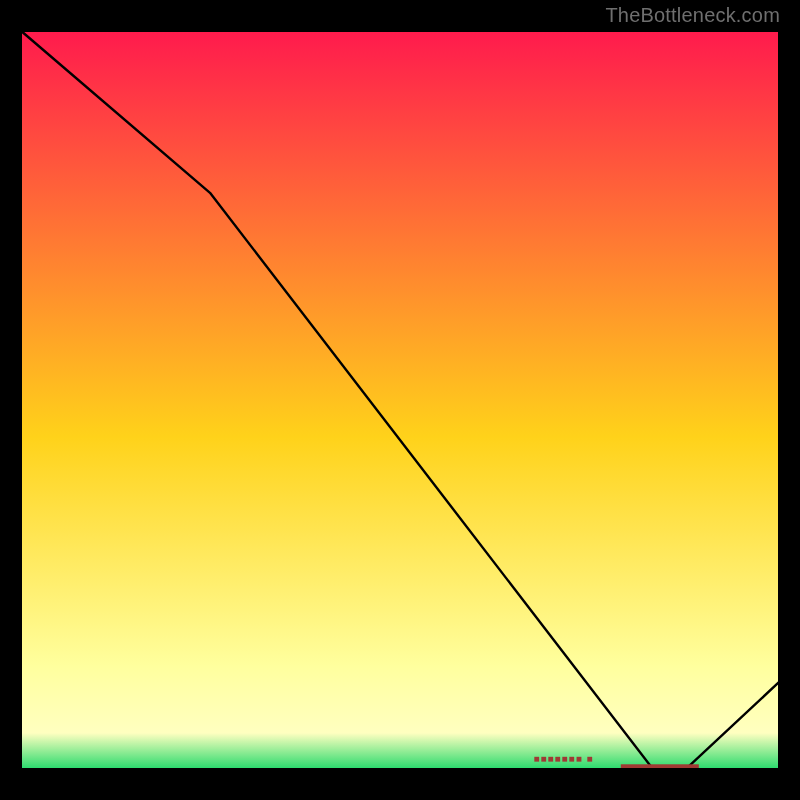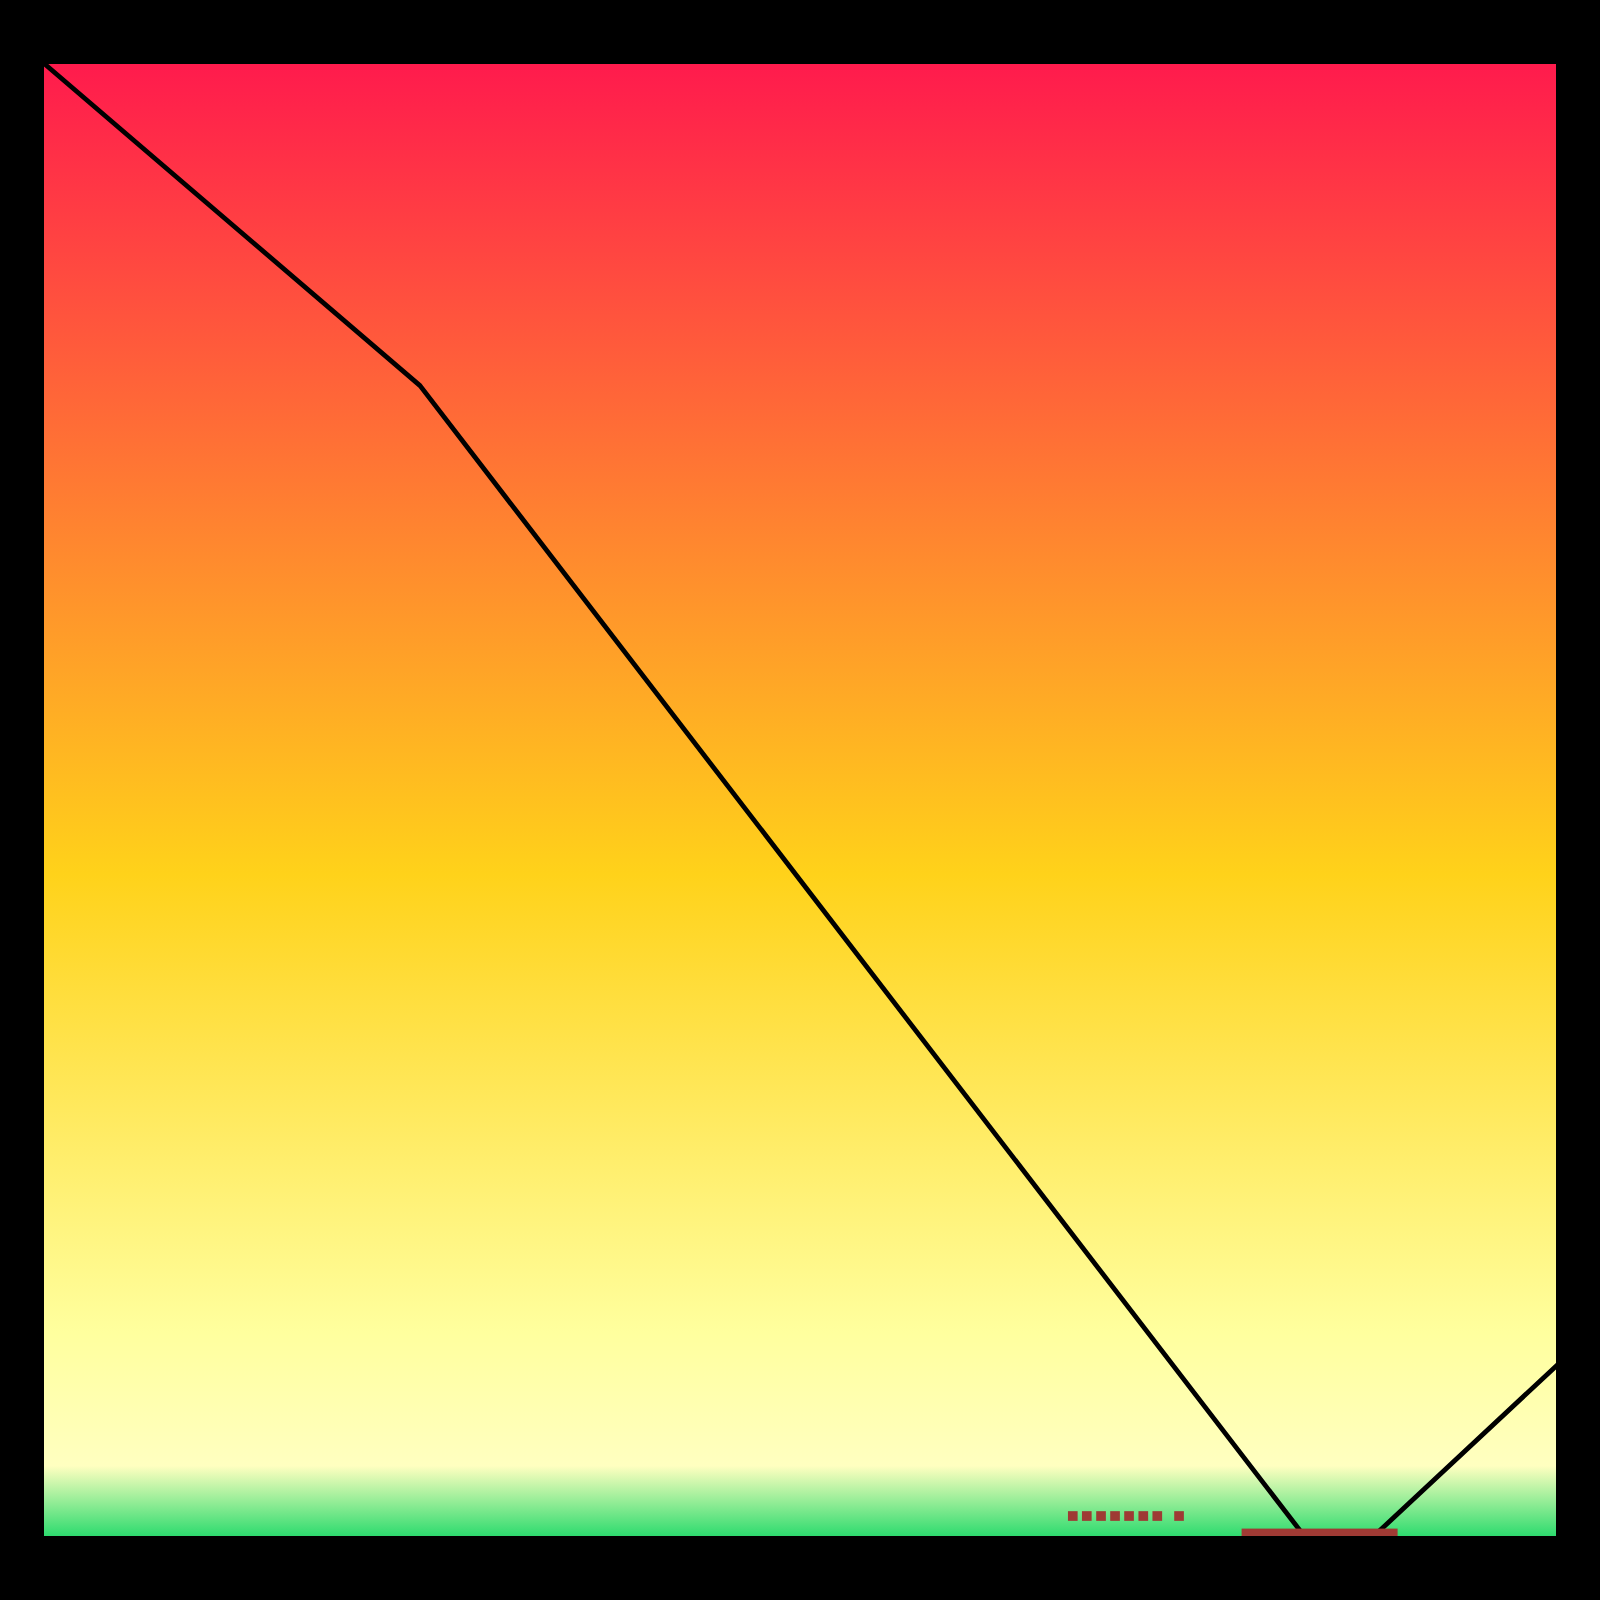--- a/index.html
+++ b/index.html
@@ -57,16 +57,17 @@
 
     <rect id="plot-bg" fill="url(#bg-grad)" x="20" y="30" width="760" height="740"></rect>
 
     <path id="curve-path" fill="none" stroke="#000000" stroke-width="2.4" stroke-linejoin="round" d="M20.0 30.0 L210.0 192.8 L650.8 766.3 L688.8 766.3 L780.0 681.2"></path>
 
     <rect id="marker-strip" fill="#a03a34" height="4" x="620.8" y="764.3" width="78"></rect>
 
     <rect id="frame-rect" fill="none" stroke="#000000" stroke-width="4" x="20" y="30" width="760" height="740"></rect>
   </svg>
 
+  <div class="watermark">TheBottleneck.com</div>
 
   <div class="baseline-label" id="baseline-label" style="left: 533.4px; top: 753px;">■■■■■■■ ■</div>
 
 </div>
 
 </body></html>

